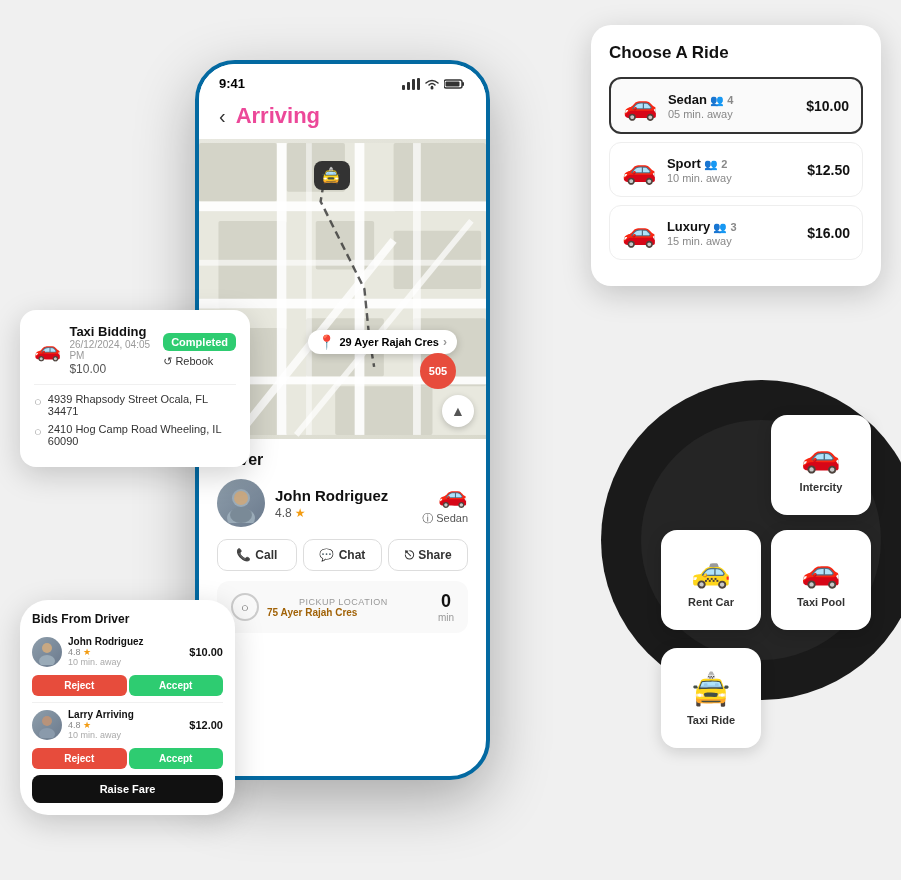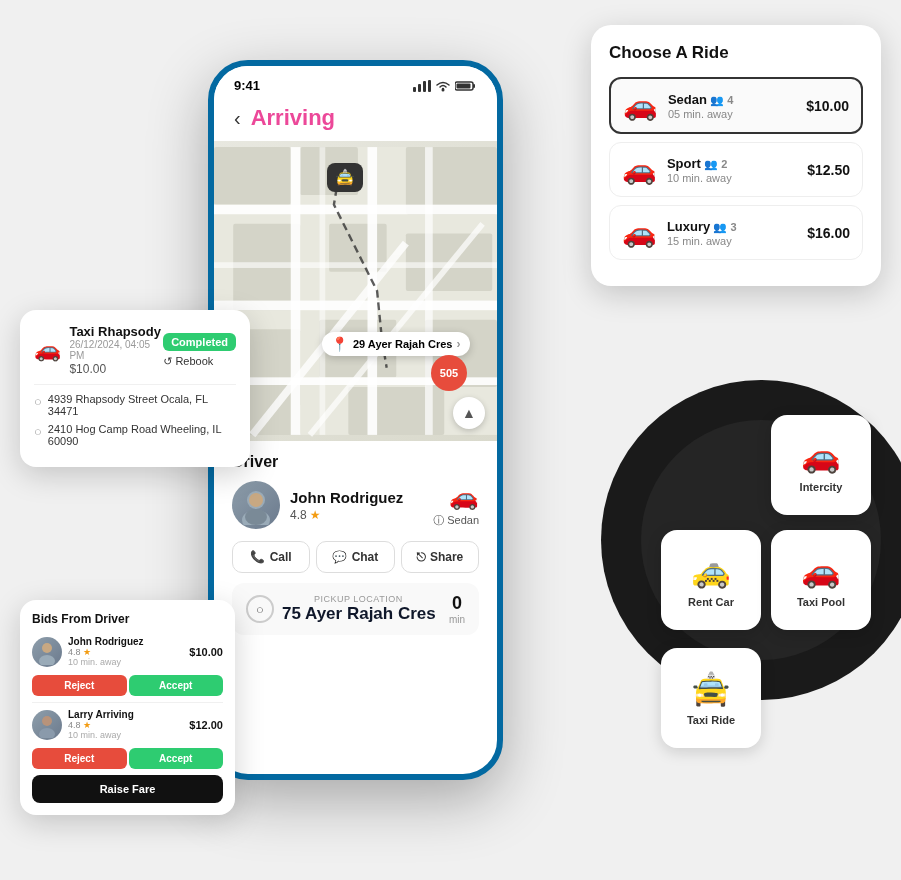--- a/index.html
+++ b/index.html
@@ -8,29 +8,29 @@
       height: 880px;
       background: #f0f0f0;
       font-family: -apple-system, BlinkMacSystemFont, 'Segoe UI', sans-serif;
       overflow: hidden;
       position: relative;
     }
 
     
     .phone {
       position: absolute;
-      left: 208px;
+      left: 195px;
       top: 60px;
       width: 295px;
       height: 720px;
       background: #fff;
       border-radius: 40px;
       box-shadow: 0 20px 60px rgba(0,0,0,0.3);
       overflow: hidden;
-      border: 6px solid #0369a1;
+      border: 4px solid #0369a1;
       z-index: 10;
     }
     .phone-status-bar {
       background: #fff;
       padding: 12px 20px 4px;
       display: flex;
       justify-content: space-between;
       align-items: center;
       font-size: 13px;
       font-weight: 600;
@@ -226,23 +226,23 @@
       color: #555;
     }
     .pickup-label {
       font-size: 9px;
       color: #999;
       text-transform: uppercase;
       letter-spacing: 0.5px;
       padding-left: 32px;
     }
     .pickup-address {
-      font-size: 17px;
-      font-weight: 700;
-      color: #0f172a;
+      font-size: 10px;
+      font-weight: 700;
+      color: #a16207;
     }
     .pickup-time {
       text-align: center;
     }
     .pickup-mins {
       font-size: 18px;
       font-weight: 700;
       color: #111;
     }
     .pickup-min-label {
@@ -309,21 +309,21 @@
     }
     .tb-addr-icon { color: #999; font-size: 13px; margin-top: 1px; }
 
     
     .bids-card {
       position: absolute;
       left: 20px;
       top: 600px;
       width: 215px;
       background: #fff;
-      border-radius: 16px;
+      border-radius: 28px;
       padding: 12px;
       box-shadow: 0 8px 30px rgba(0,0,0,0.18);
       z-index: 15;
     }
     .bids-title {
       font-size: 12px;
       font-weight: 700;
       color: #111;
       margin-bottom: 10px;
     }
@@ -643,21 +643,21 @@
       </div>
     </div>
   </div>
 </div>
 
 <div class="taxi-bidding-card">
   <div class="taxi-bidding-header">
     <div class="taxi-bidding-left">
       <span class="tb-car">🚗</span>
       <div>
-        <div class="tb-title">Taxi Rhapsody</div>
+        <div class="tb-title">Taxi Bidding</div>
         <div class="tb-date">26/12/2024, 04:05 PM</div>
         <div class="tb-price">$10.00</div>
       </div>
     </div>
     <div>
       <div class="completed-badge">Completed</div>
       <div class="rebook-btn">
         <span>↺</span>
         <span>Rebook</span>
       </div>

